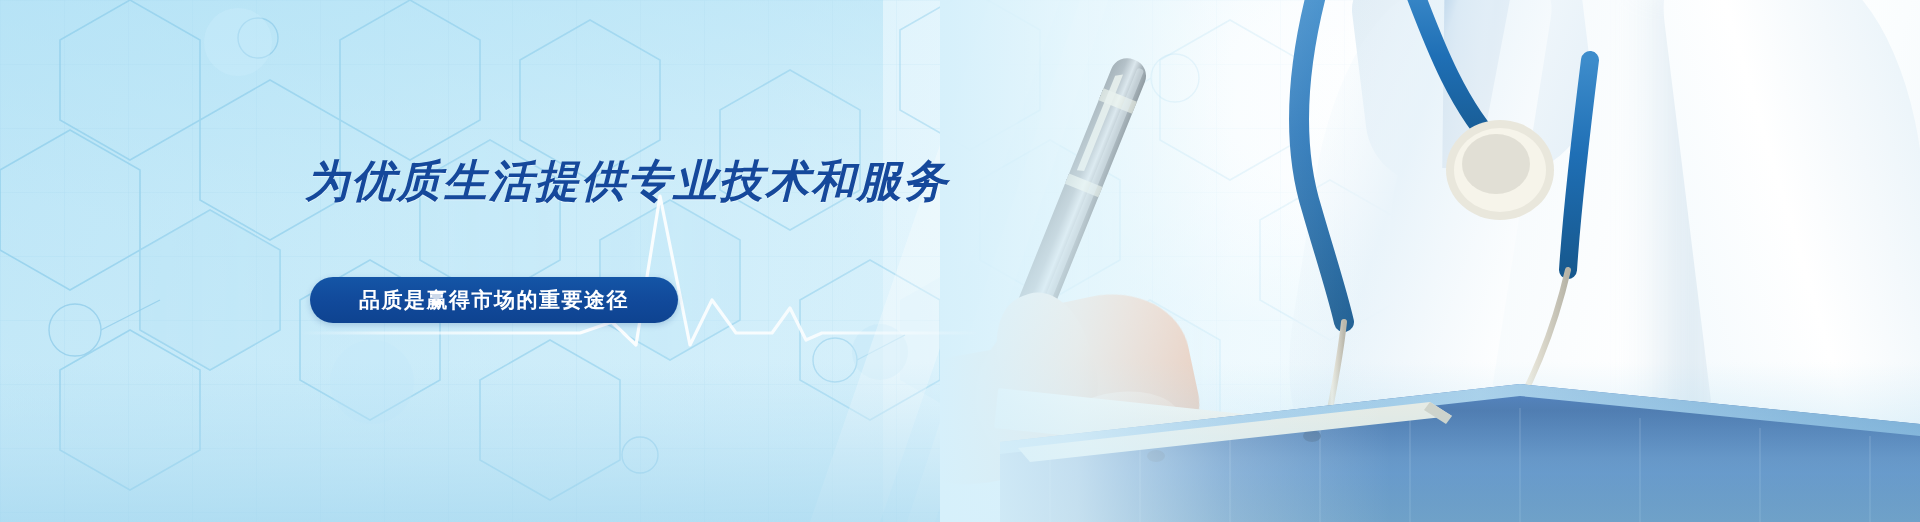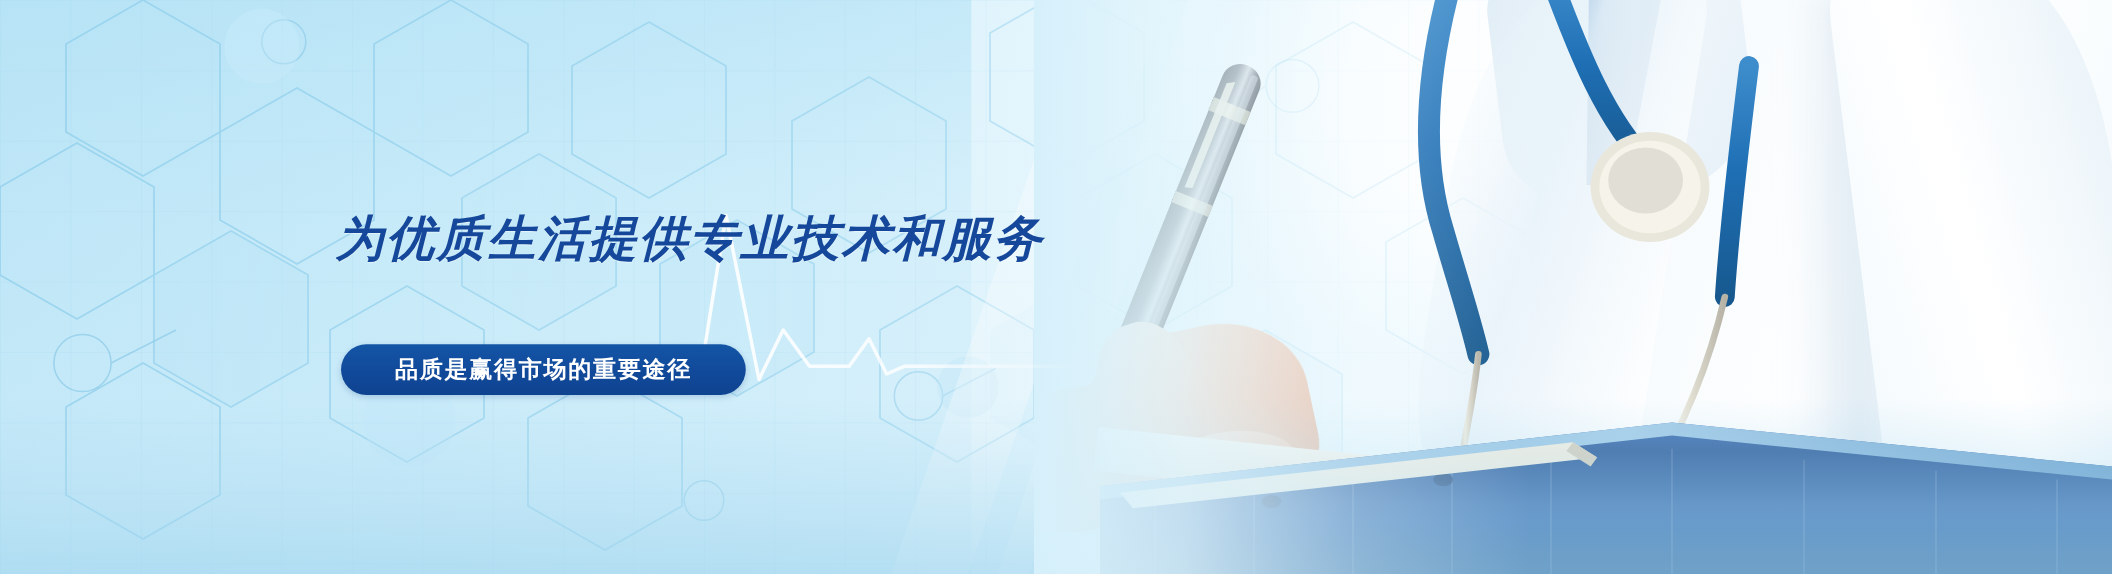--- a/index.html
+++ b/index.html
@@ -115,21 +115,21 @@
   .clip{
     position:absolute;left:20px;bottom:-10px;width:1000px;height:200px;
   }
   .paper{
     position:absolute;left:55px;bottom:72px;width:420px;height:40px;
     background:linear-gradient(175deg,#fdfaf2 0%,#f3ece0 55%,#e2d9c9 100%);
     transform:rotate(6deg);
     border-radius:2px;
   }
   
-  .content{position:absolute;left:0;top:0;width:1920px;height:434px;z-index:60;margin-top:36px;}
+  .content{position:absolute;left:0;top:0;width:1920px;height:434px;z-index:60;}
   .headline{
     position:absolute;left:305px;top:152px;
     font-family:"DejaVu Sans","Liberation Sans",sans-serif;
     font-size:44px;
     font-weight:bold;
     font-style:italic;
     letter-spacing:2px;
     color:#15489b;
     white-space:nowrap;
     text-shadow:0 1px 0 rgba(255,255,255,0.45);

